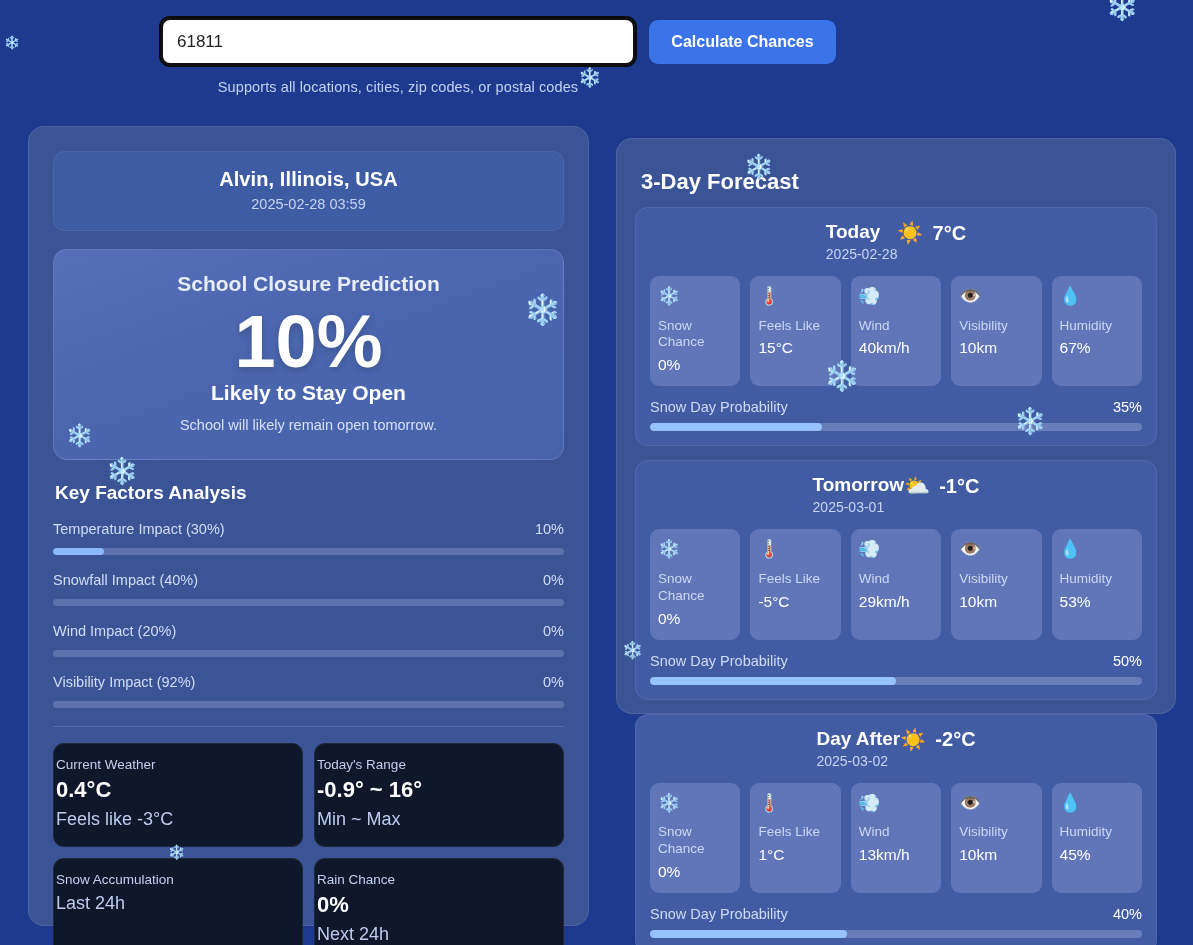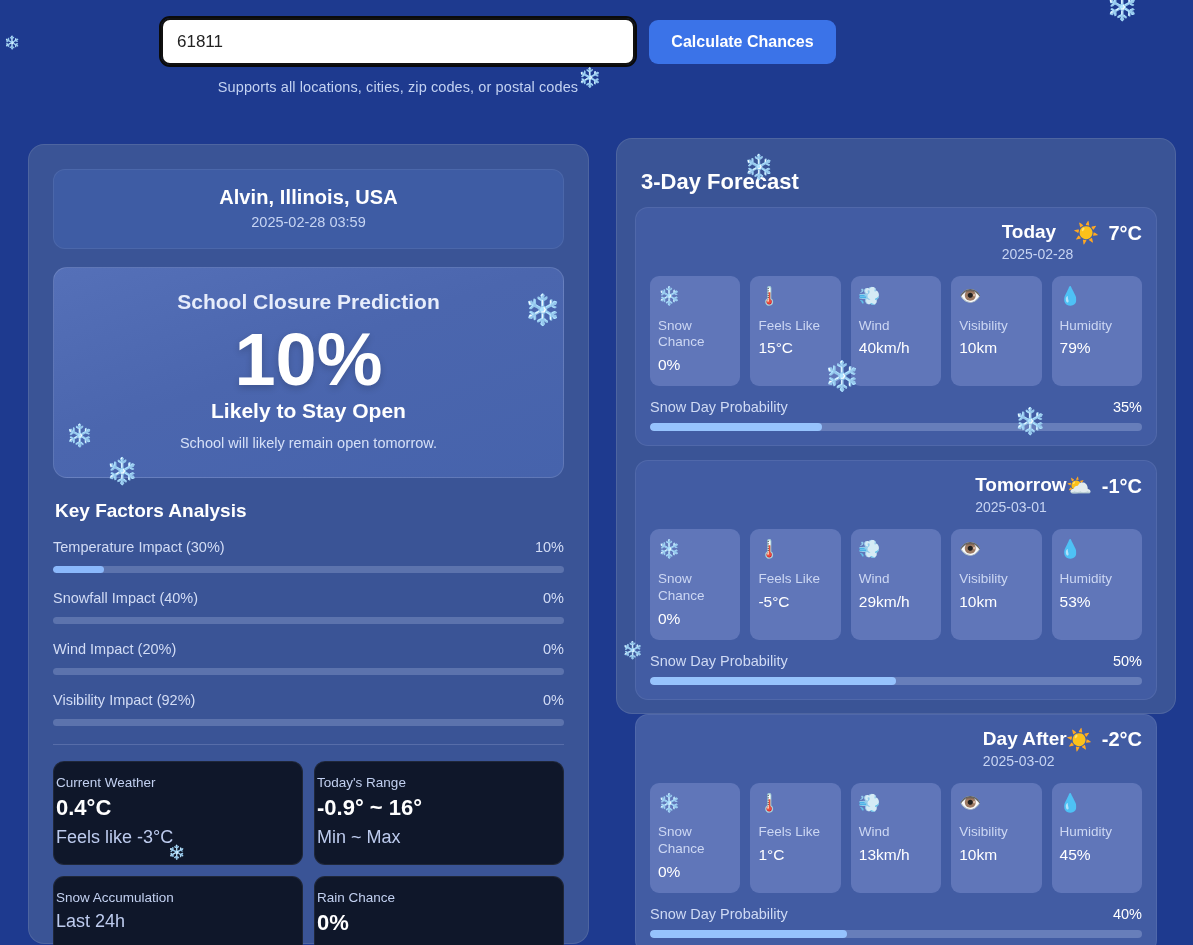--- a/index.html
+++ b/index.html
@@ -65,21 +65,21 @@
     margin-top: 2px;
   }
 
   
   .panel {
     position: absolute;
     border-radius: 16px;
     background: #3a5496;
     border: 1px solid rgba(255,255,255,.10);
   }
-  #left-panel  { left: 28px;  top: 144px; width: 561px; height: 800px; padding: 24px; }
+  #left-panel  { left: 28px;  top: 126px; width: 561px; height: 800px; padding: 24px; }
   #right-panel { left: 616px; top: 138px; width: 560px; height: 576px; padding: 18px 18px 0 18px; }
 
   
   .location-card {
     background: #3e5ca4;
     border-radius: 12px;
     padding: 16px 10px 18px;
     text-align: center;
     border: 1px solid rgba(255,255,255,.07);
   }
@@ -139,21 +139,21 @@
   
   .forecast-title { font-size: 22px; font-weight: bold; margin: 12px 0 12px 6px; }
   .day-card {
     background: #425ca3;
     border: 1px solid rgba(255,255,255,.08);
     border-radius: 13px;
     padding: 13px 14px 14px;
     margin-bottom: 14px;
     position: relative;
   }
-  .day-top { display: flex; justify-content: flex-end; align-items: flex-start; }
+  .day-top { display: flex; justify-content: center; align-items: flex-start; }
   .day-name { font-size: 19px; font-weight: bold; }
   .day-date { font-size: 14px; color: #c7d4f2; margin-top: 3px; }
   .day-temp { display: flex; align-items: center; gap: 9px; font-size: 20px; font-weight: bold; }
   .day-icon { font-size: 21px; }
 
   .metrics {
     display: grid;
     grid-template-columns: repeat(5, 1fr);
     gap: 10px;
     margin-top: 14px;
@@ -302,21 +302,21 @@
             <div class="metric-value">40km/h</div>
           </div>
           <div class="metric">
             <div class="metric-icon">👁️</div>
             <div class="metric-label">Visibility</div>
             <div class="metric-value">10km</div>
           </div>
           <div class="metric">
             <div class="metric-icon">💧</div>
             <div class="metric-label">Humidity</div>
-            <div class="metric-value">79%</div>
+            <div class="metric-value">67%</div>
           </div>
         </div>
         <div class="prob-head">
           <span>Snow Day Probability</span>
           <span class="prob-pct">35%</span>
         </div>
         <div class="prob-track">
           <div class="prob-fill" style="width:35%"></div>
         </div>
       </div>

